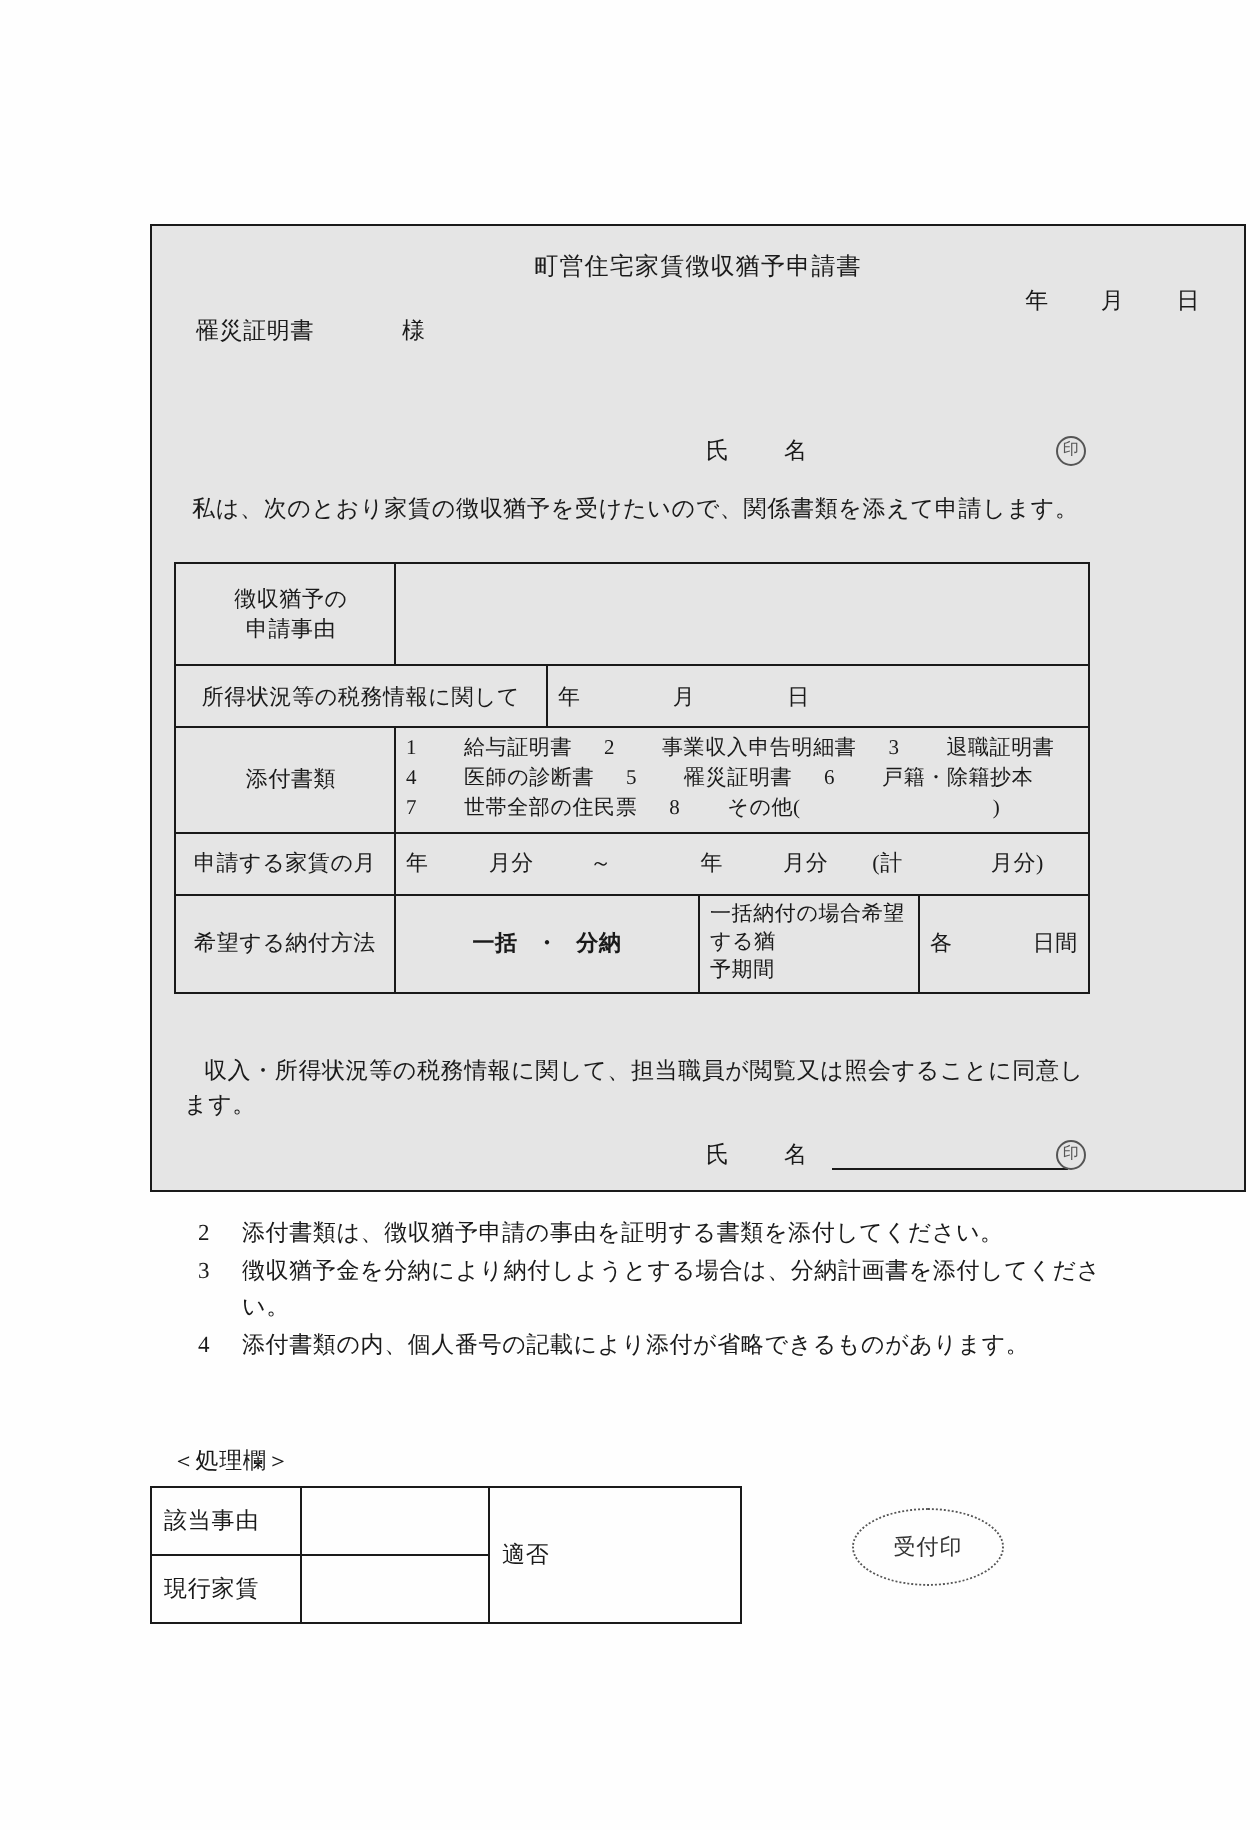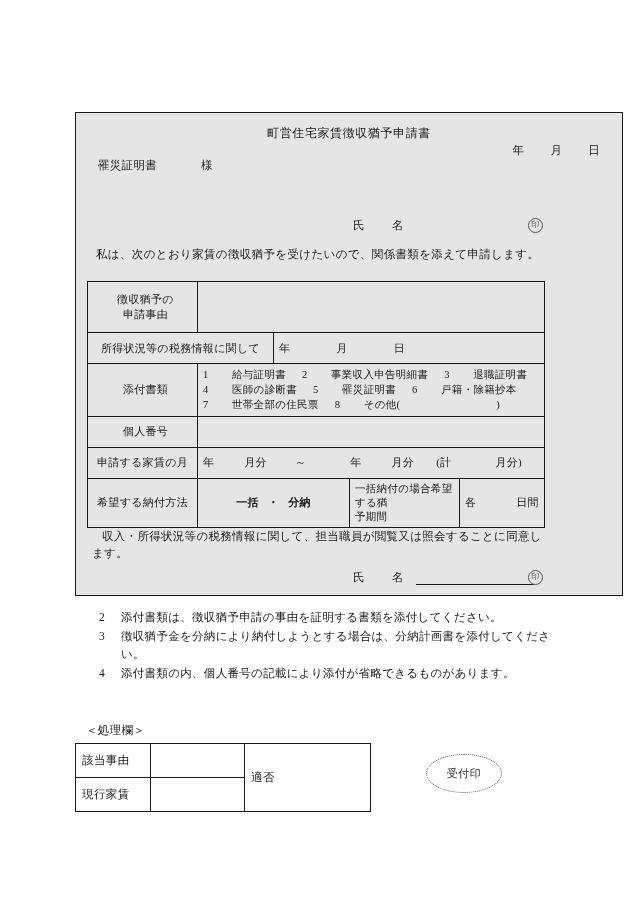--- a/index.html
+++ b/index.html
@@ -338,24 +338,20 @@
             </div>
             <div class="itm">
               <span class="n">4</span><span class="sp-a"></span><span>医師の診断書</span><span class="sp-b"></span><span class="n">5</span><span class="sp-a"></span><span>罹災証明書</span><span class="sp-b"></span><span class="n">6</span><span class="sp-a"></span><span>戸籍・除籍抄本</span>
             </div>
             <div class="itm">
               <span class="n">7</span><span class="sp-a"></span><span>世帯全部の住民票</span><span class="sp-b"></span><span class="n">8</span><span class="sp-a"></span><span>その他(</span><span class="tail"></span><span>)</span>
             </div>
           </td>
         </tr>
 
-        <tr>
-          <td class="lbl-spread row-h-normal">個人番号</td>
-          <td colspan="4"></td>
-        </tr>
 
         <tr>
           <td class="lbl-plain row-h-normal">申請する家賃の月</td>
           <td colspan="4" class="month-row">
             <span>年</span><span class="s2"></span><span>月分</span><span class="s3"></span><span>～</span><span class="s4"></span><span>年</span><span class="s2"></span><span>月分</span><span class="s"></span><span>(計</span><span class="s4"></span><span>月分)</span>
           </td>
         </tr>
 
         <tr>
           <td class="lbl-plain cell-tall" style="height:30px">希望する納付方法</td>

